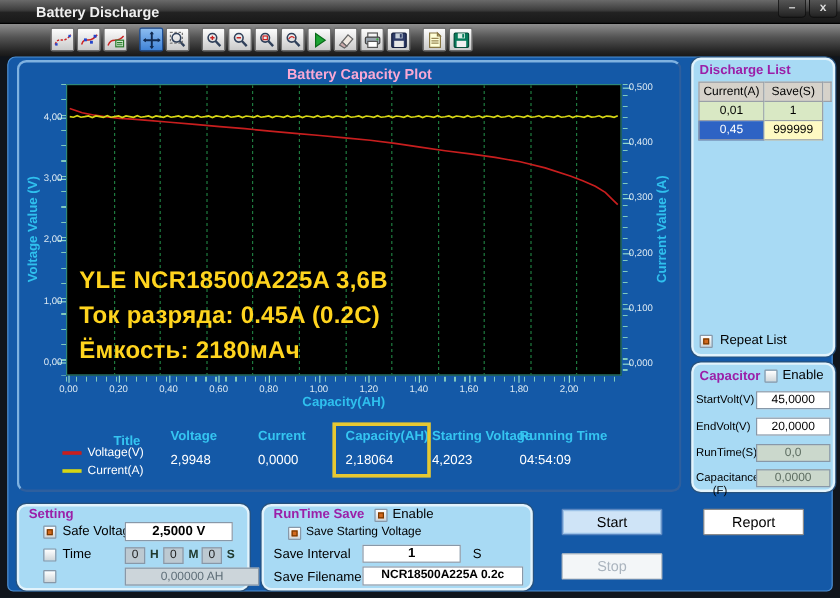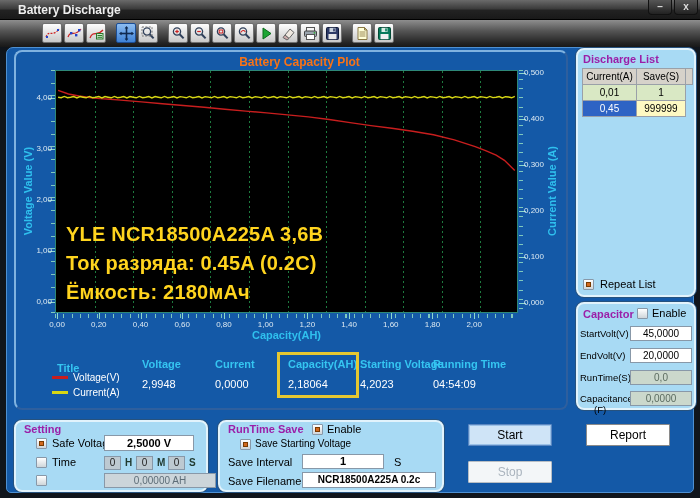--- a/index.html
+++ b/index.html
@@ -8,21 +8,21 @@
   #window {
     position:relative; width:700px; height:498px; overflow:hidden;
     background:#10151c;
   }
   
   #titlebar {
     position:absolute; left:0; top:0; width:700px; height:20px;
     background:linear-gradient(180deg,#6a6a6a 0%,#3c3c3c 45%,#222 55%,#191919 100%);
     border-bottom:1px solid #000;
   }
-  #titlebar .title { position:absolute; left:18px; top:3px; color:#efefef; font-size:12px; font-weight:bold; }
+  #titlebar .title { position:absolute; left:30px; top:3px; color:#efefef; font-size:12px; font-weight:bold; }
   .winbtn {
     position:absolute; top:0; width:24px; height:15px; text-align:center;
     background:linear-gradient(180deg,#555,#222); color:#ddd; font-size:10px; font-weight:bold;
     border:1px solid #111; border-top:none; border-radius:0 0 4px 4px; line-height:13px; cursor:default;
   }
   #btn-min { left:648px; } #btn-close { left:674px; }
   
   #toolbar {
     position:absolute; left:0; top:20px; width:700px; height:27px;
     background:linear-gradient(180deg,#8e8e8e 0%,#555 40%,#242424 85%,#181818 100%);
@@ -39,21 +39,21 @@
     position:absolute; left:6px; top:47px; width:688px; height:446px;
     background:#1459a7; border:1px solid #4e90d2; border-radius:7px 7px 5px 5px;
   }
   
   .abs { position:absolute; }
   
   #plot-panel {
     left:14px; top:50px; width:554px; height:360px; border-radius:8px;
     border:2px solid; border-color:#7fb2e0 #2e5f9e #2e5f9e #7fb2e0;
   }
-  #plot-title { left:14px; top:55px; width:554px; text-align:center; color:#f97316; font-weight:bold; font-size:12px;padding-left:17px; }
+  #plot-title { left:14px; top:55px; width:554px; text-align:center; color:#f9a8d4; font-weight:bold; font-size:12px;padding-left:17px; }
   #plot-area { left:55px; top:70px; width:463px; height:243px; background:#000; border:1px solid #2e8878; overflow:hidden; }
   .gridline { position:absolute; top:0; width:1px; height:243px;
     background:repeating-linear-gradient(180deg,#1d7a3e 0 2px,transparent 2px 5px); }
   #curves { position:absolute; left:0; top:0; }
   .annot { position:absolute; left:10px; color:#ffd41e; font-size:20px; font-weight:bold; white-space:nowrap; letter-spacing:0.2px; }
   .xtick-label { position:absolute; width:34px; text-align:center; color:#dce9f2; font-size:8px; }
   .ytick-label-l { position:absolute; left:16px; width:36px; text-align:right; color:#dce9f2; font-size:8px; }
   .ytick-label-r { position:absolute; left:524px; width:40px; text-align:left; color:#dce9f2; font-size:8px; }
   .tick { position:absolute; background:#8ed8cc; }
   .minor-x { left:55px; top:314px; width:463px; height:4px;
@@ -326,21 +326,21 @@
       <div class="tick" style="left: 519px; top: 119.151px; width: 7px; height: 1px;"></div>
       <div class="ytick-label-r" style="top: 114.151px;">0,400</div>
       <div class="tick" style="left: 519px; top: 73.2155px; width: 7px; height: 1px;"></div>
       <div class="ytick-label-r" style="top: 68.2155px;">0,500</div>
     </div>
 
   <div class="axis-label" id="xaxis-label">Capacity(AH)</div>
   <div class="axis-label" id="yaxis-left">Voltage Value (V)</div>
   <div class="axis-label" id="yaxis-right">Current Value (A)</div>
 
-  <div class="stat-col" style="left:57px; width:60px; text-align:left;">
+  <div class="stat-col" style="left:57px; width:60px; text-align:right;">
     <span class="stat-header">Title</span>
   </div>
   <div class="abs" id="legend">
       <div class="legend-item">
         <div class="legend-swatch" style="background:#c81e1e"></div>
         <span class="legend-label">Voltage(V)</span>
       </div>
       <div class="legend-item">
         <div class="legend-swatch" style="background:#d6d614"></div>
         <span class="legend-label">Current(A)</span>

